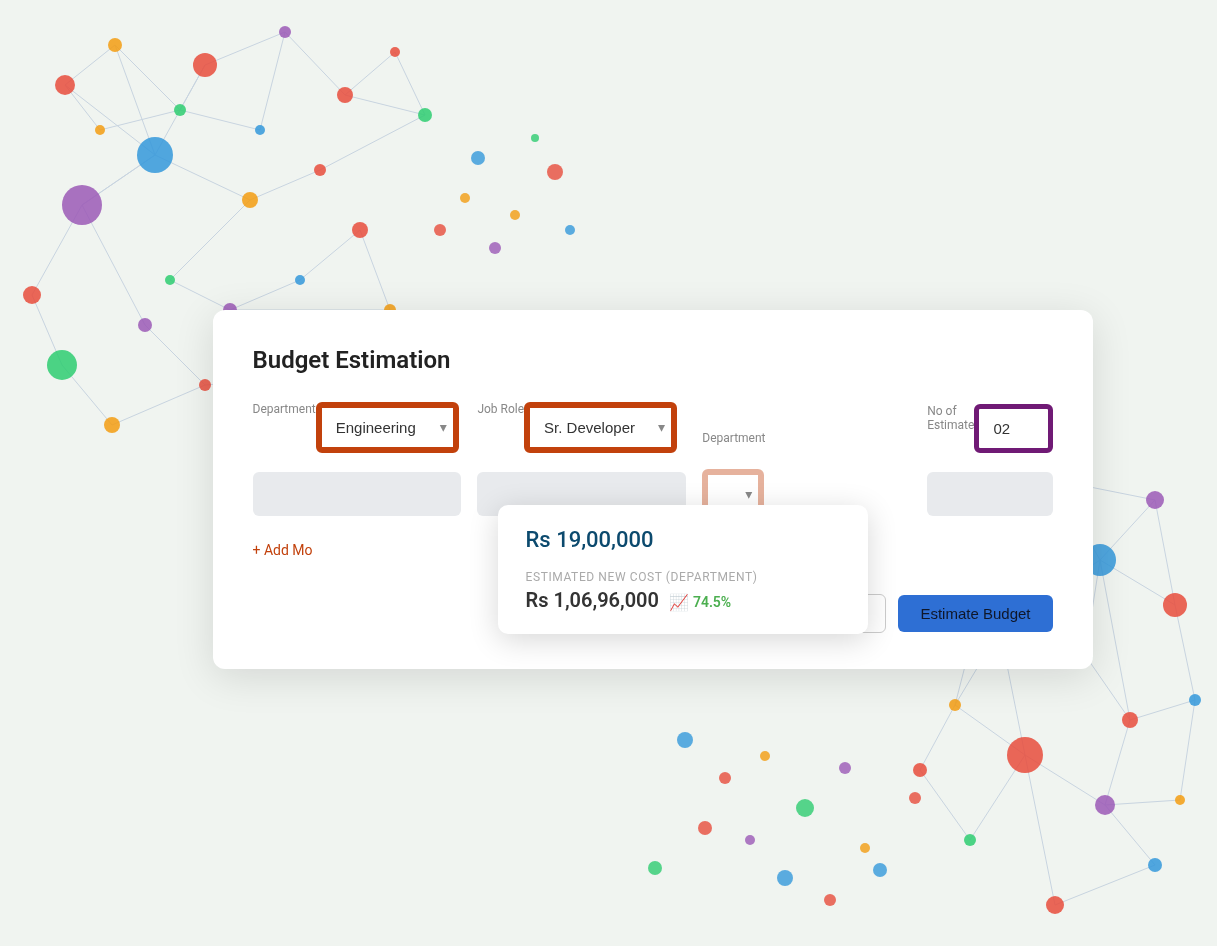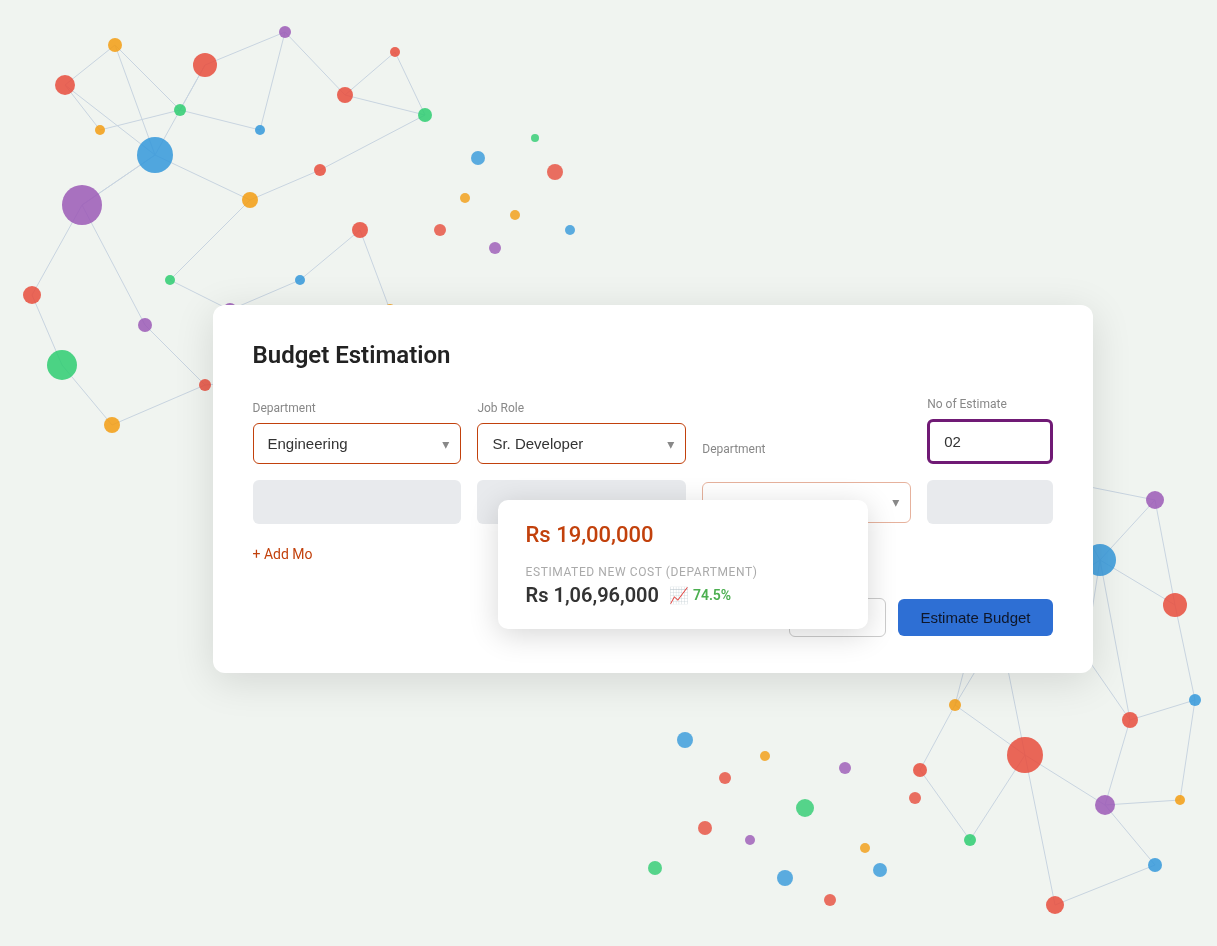--- a/index.html
+++ b/index.html
@@ -43,42 +43,42 @@
 
     .form-row {
       display: flex;
       gap: 16px;
       margin-bottom: 16px;
       align-items: flex-end;
     }
 
     .form-group {
       display: flex;
-      flex-direction: column;
+      flex-direction: row;
       flex: 1;
     }
 
     .form-group.openings {
       flex: 0.6;
     }
 
     .form-label {
       font-size: 12px;
       color: #888;
       margin-bottom: 8px;
       font-weight: 400;
     }
 
     .select-wrapper {
       position: relative;
     }
 
     .select-wrapper select {
       width: 100%;
-      border: 1px solid #c2410c;
+      border: 6px solid #c2410c;
       border-radius: 6px;
       padding: 11px 36px 11px 14px;
       font-size: 15px;
       color: #333;
       background: #fff;
       appearance: none;
       cursor: pointer;
       outline: none;
     }
 
@@ -87,21 +87,21 @@
       position: absolute;
       right: 12px;
       top: 50%;
       transform: translateY(-50%);
       color: #888;
       pointer-events: none;
       font-size: 14px;
     }
 
     .input-field {
-      border: 3px solid #701a75;
+      border: 5px solid #701a75;
       border-radius: 6px;
       padding: 11px 14px;
       font-size: 15px;
       color: #333;
       outline: none;
       width: 100%;
     }
 
     .form-row-2 {
       display: flex;
@@ -170,36 +170,36 @@
     .popup-title {
       font-size: 20px;
       font-weight: 600;
       color: #2e6fd4;
       margin-bottom: 10px;
     }
 
     .popup-budget-value {
       font-size: 22px;
       font-weight: 500;
-      color: #c2410c;
+      color: #0c4a6e;
       margin-bottom: 18px;
     }
 
     .popup-label {
       font-size: 12px;
       color: #aaa;
       font-weight: 400;
       letter-spacing: 0.05em;
       text-transform: uppercase;
       margin-bottom: 4px;
     }
 
     .popup-new-cost-row {
       display: flex;
-      align-items: center;
+      align-items: flex-end;
       gap: 10px;
     }
 
     .popup-new-cost {
       font-size: 20px;
       font-weight: 600;
       color: #333;
     }
 
     .popup-badge {

